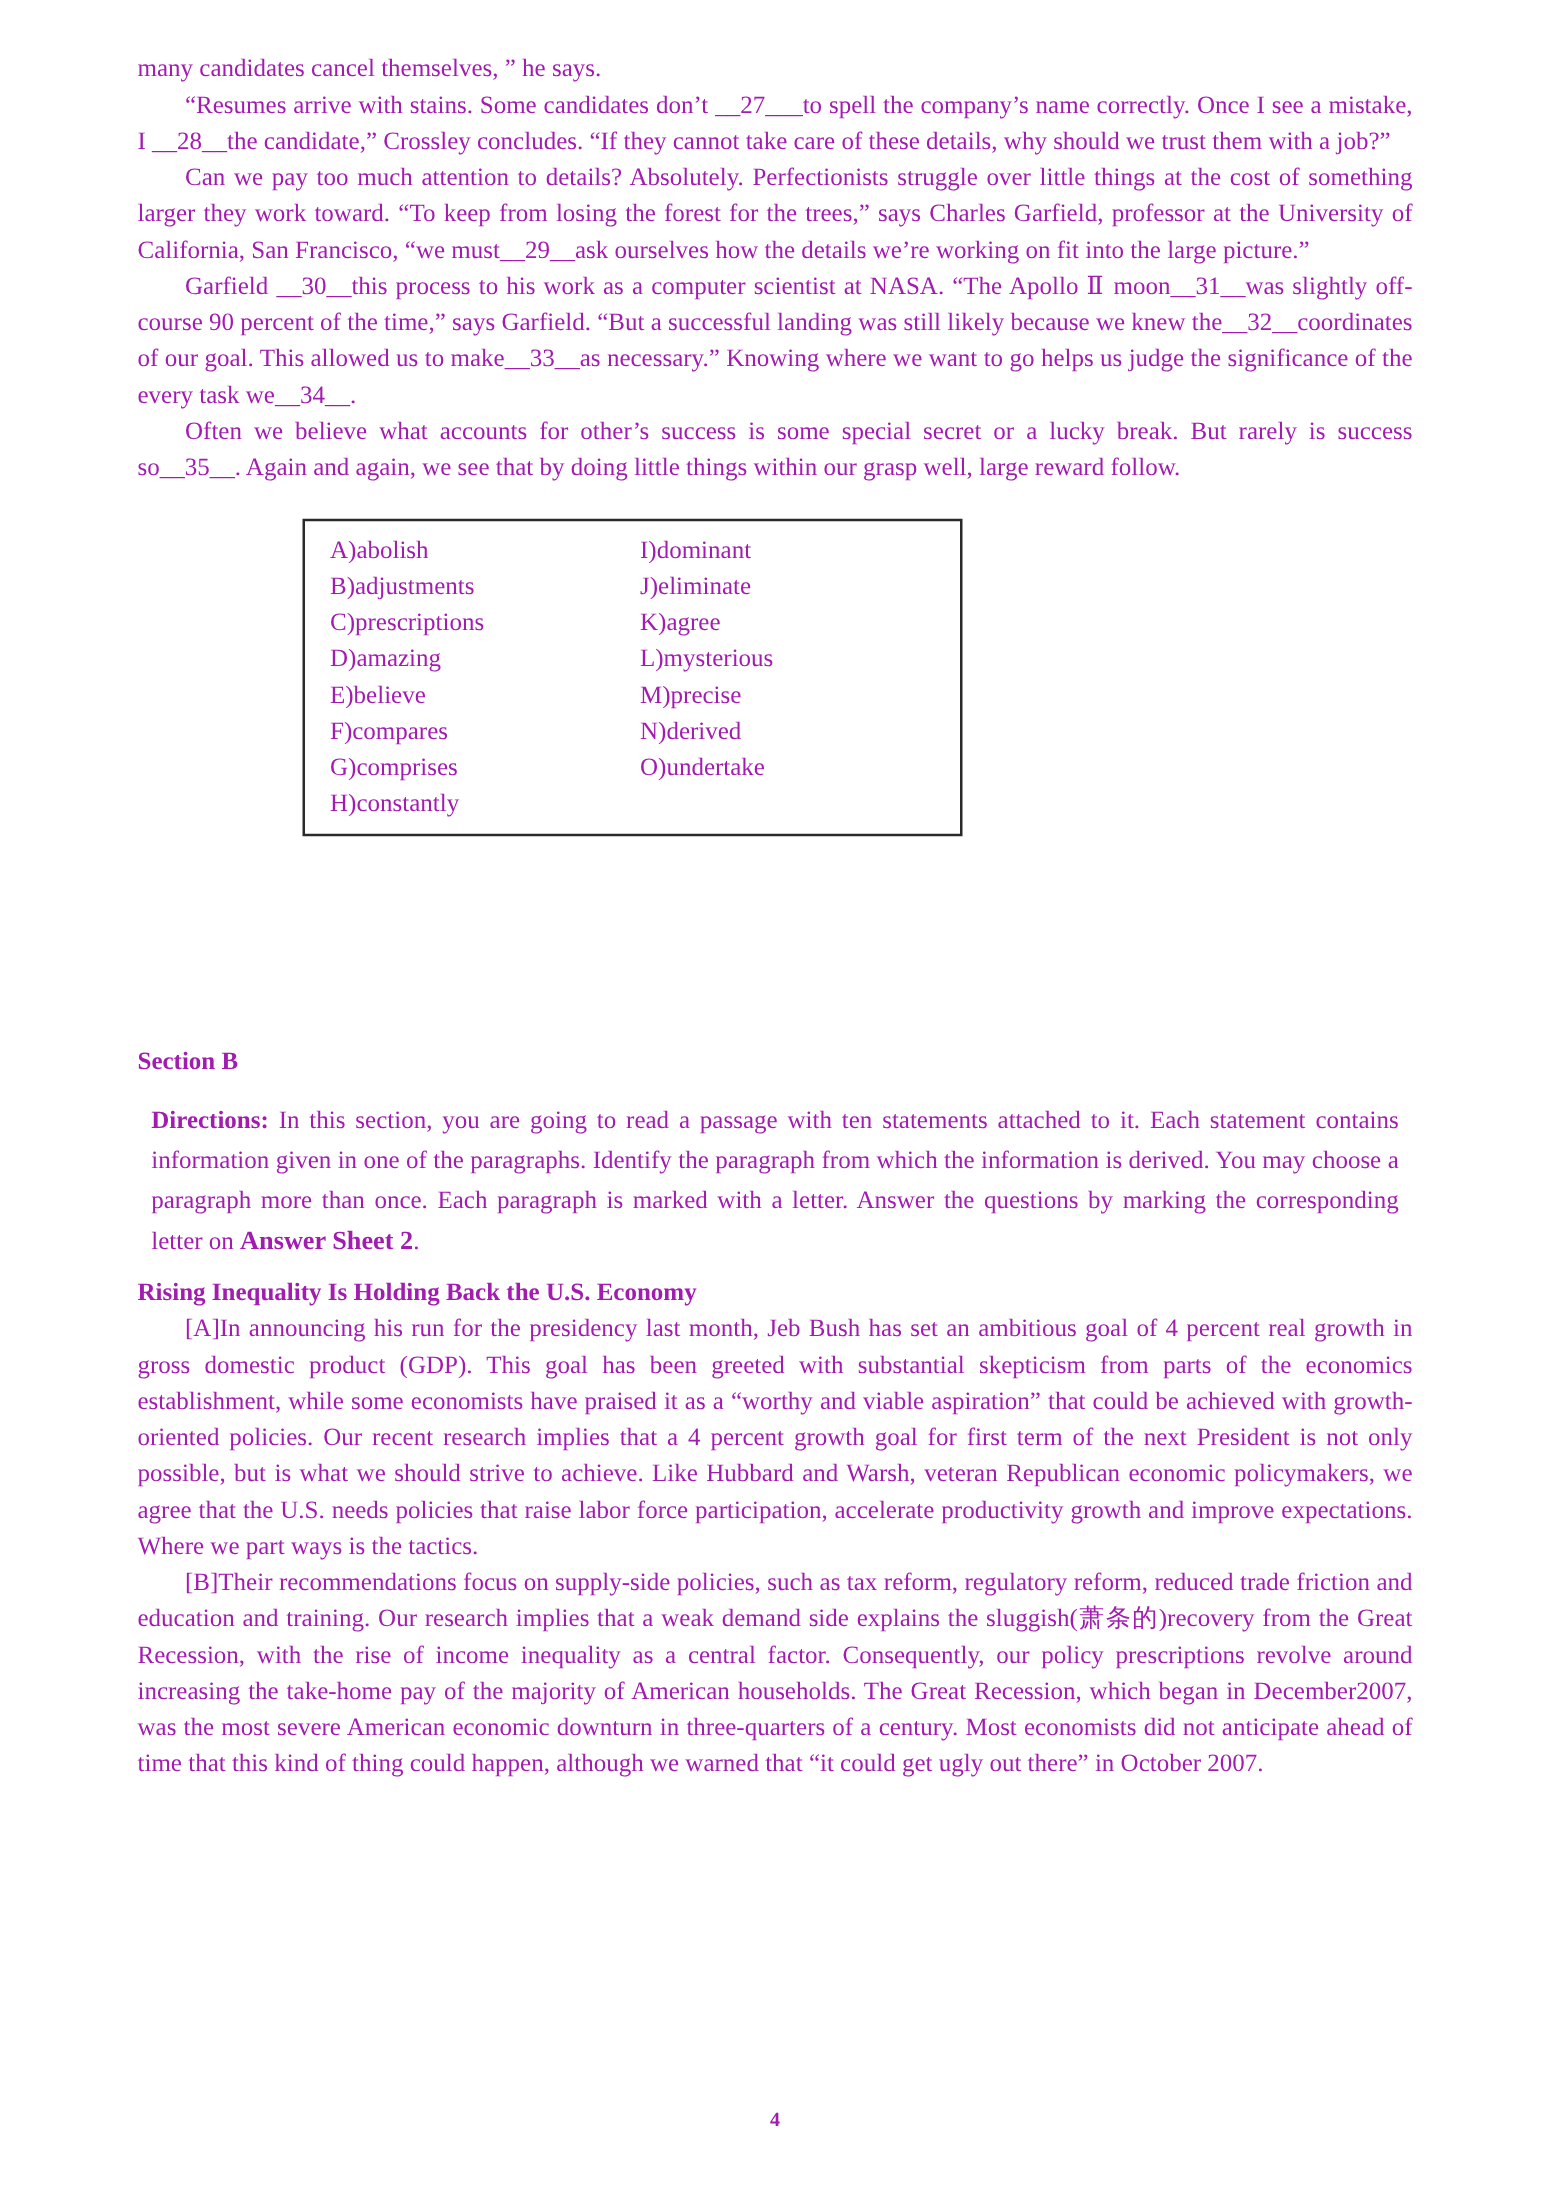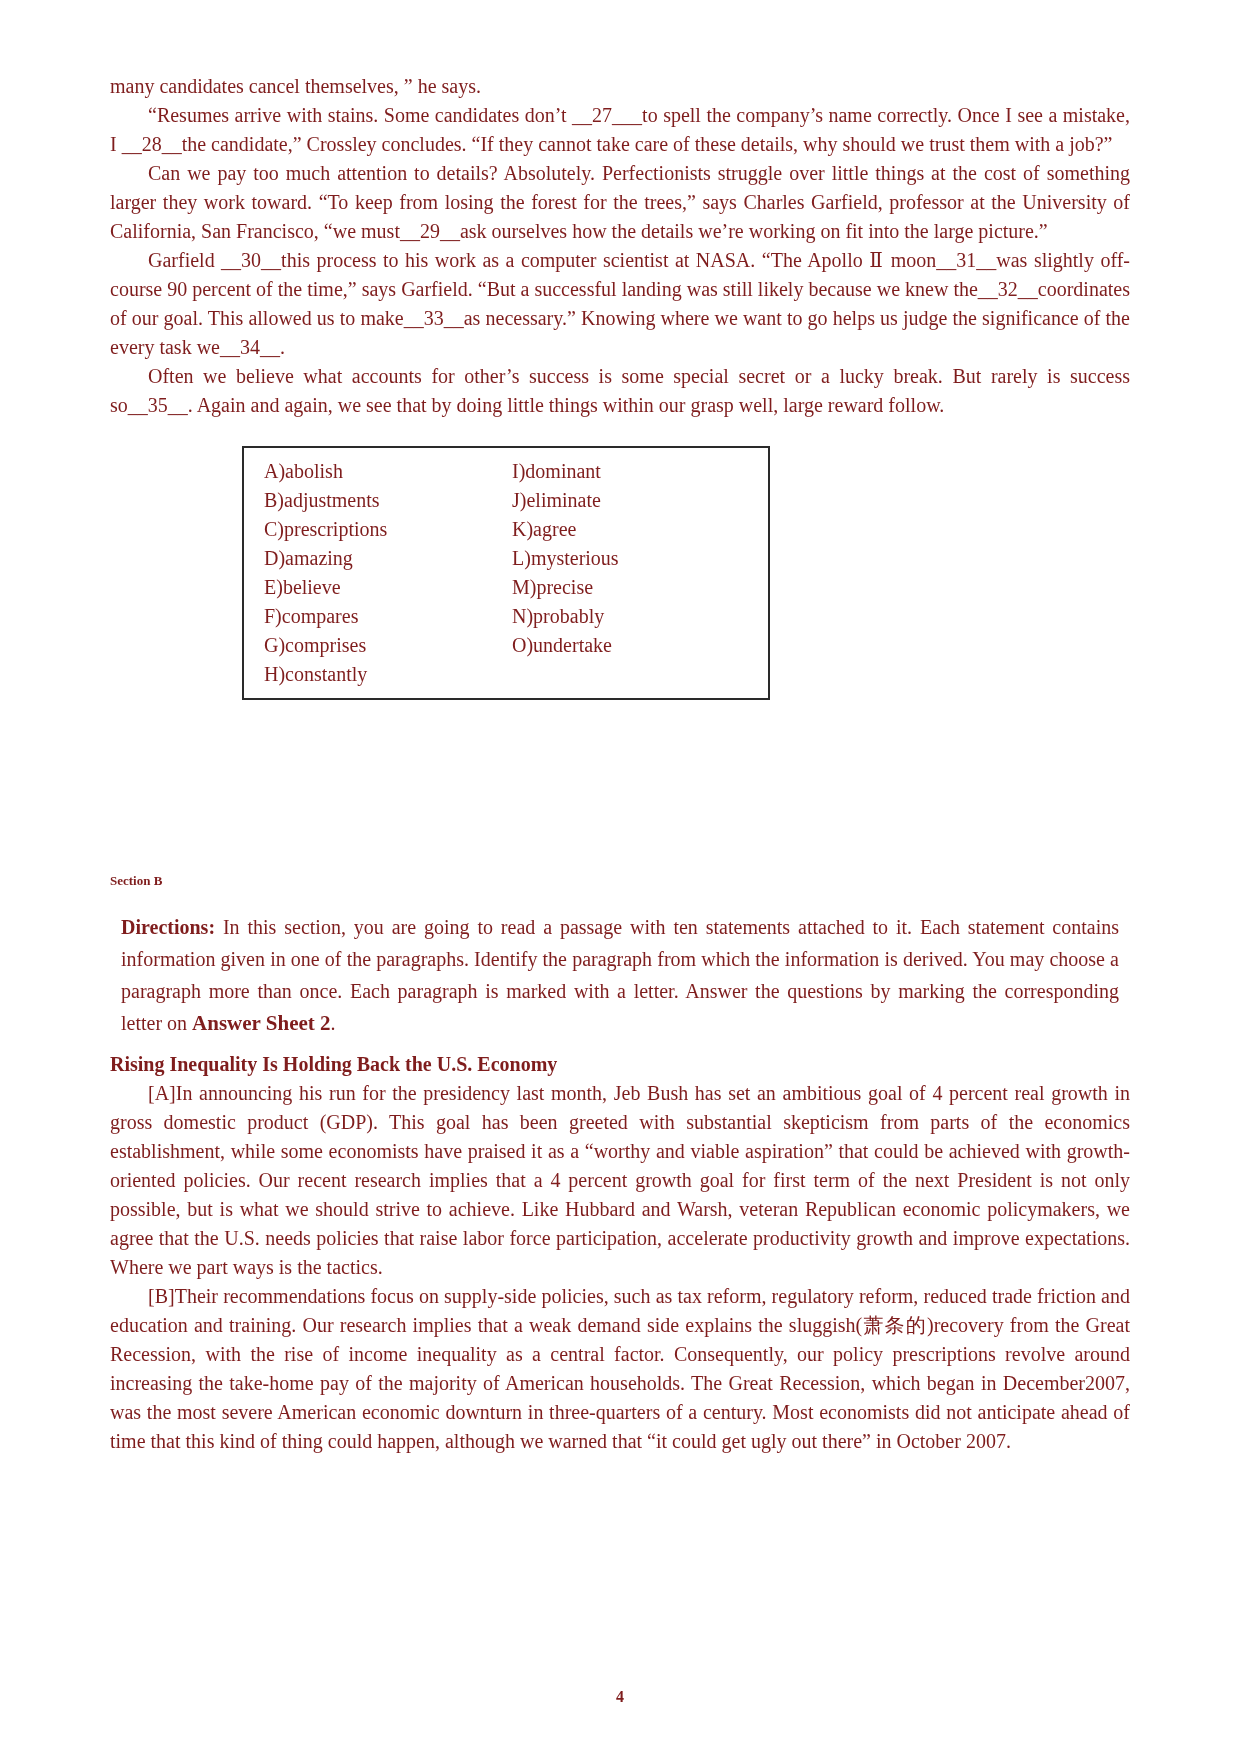--- a/index.html
+++ b/index.html
@@ -6,23 +6,23 @@
     margin: 0;
     padding: 0;
     background: #ffffff;
   }
   .page {
     position: relative;
     width: 1240px;
     height: 1754px;
     background: #ffffff;
     box-sizing: border-box;
-    padding: 72px 110px 0 110px;
+    padding: 41px 110px 0 110px;
     font-family: "Liberation Serif", "DejaVu Serif", serif;
-    color: #7f1d1d;
+    color: #a21caf;
     overflow: hidden;
   }
   p.body-par {
     margin: 0;
     font-size: 20px;
     line-height: 29px;
     text-align: justify;
   }
   p.indent {
     text-indent: 38px;
@@ -42,21 +42,21 @@
     line-height: 29px;
   }
   .wb-col-left {
     width: 248px;
   }
   .wb-col-right {
     flex: 1;
   }
   .section-heading {
     margin: 166px 0 16px 0;
-    font-size: 13px;
+    font-size: 20px;
     line-height: 29px;
     font-weight: bold;
   }
   p.directions {
     margin: 11px;
     font-size: 20px;
     line-height: 32px;
     text-align: justify;
   }
   .bold { font-weight: bold; }
@@ -100,21 +100,21 @@
         <div>F)compares</div>
         <div>G)comprises</div>
         <div>H)constantly</div>
       </div>
       <div class="wb-col wb-col-right">
         <div>I)dominant</div>
         <div>J)eliminate</div>
         <div>K)agree</div>
         <div>L)mysterious</div>
         <div>M)precise</div>
-        <div>N)probably</div>
+        <div>N)derived</div>
         <div>O)undertake</div>
       </div>
     </div>
   </div>
 
   <div class="section-heading">Section B</div>
 
   <p class="directions"><span class="bold">Directions:</span><span> In this section, you are going to read a passage with ten statements attached to it. Each statement contains information given in one of the paragraphs. Identify the paragraph from which the information is derived. You may choose a paragraph more than once. Each paragraph is marked with a letter. Answer the questions by marking the corresponding letter on </span><span class="answer-sheet">Answer Sheet 2</span><span>.</span></p>
 
   <p class="passage-title">Rising Inequality Is Holding Back the U.S. Economy</p>

